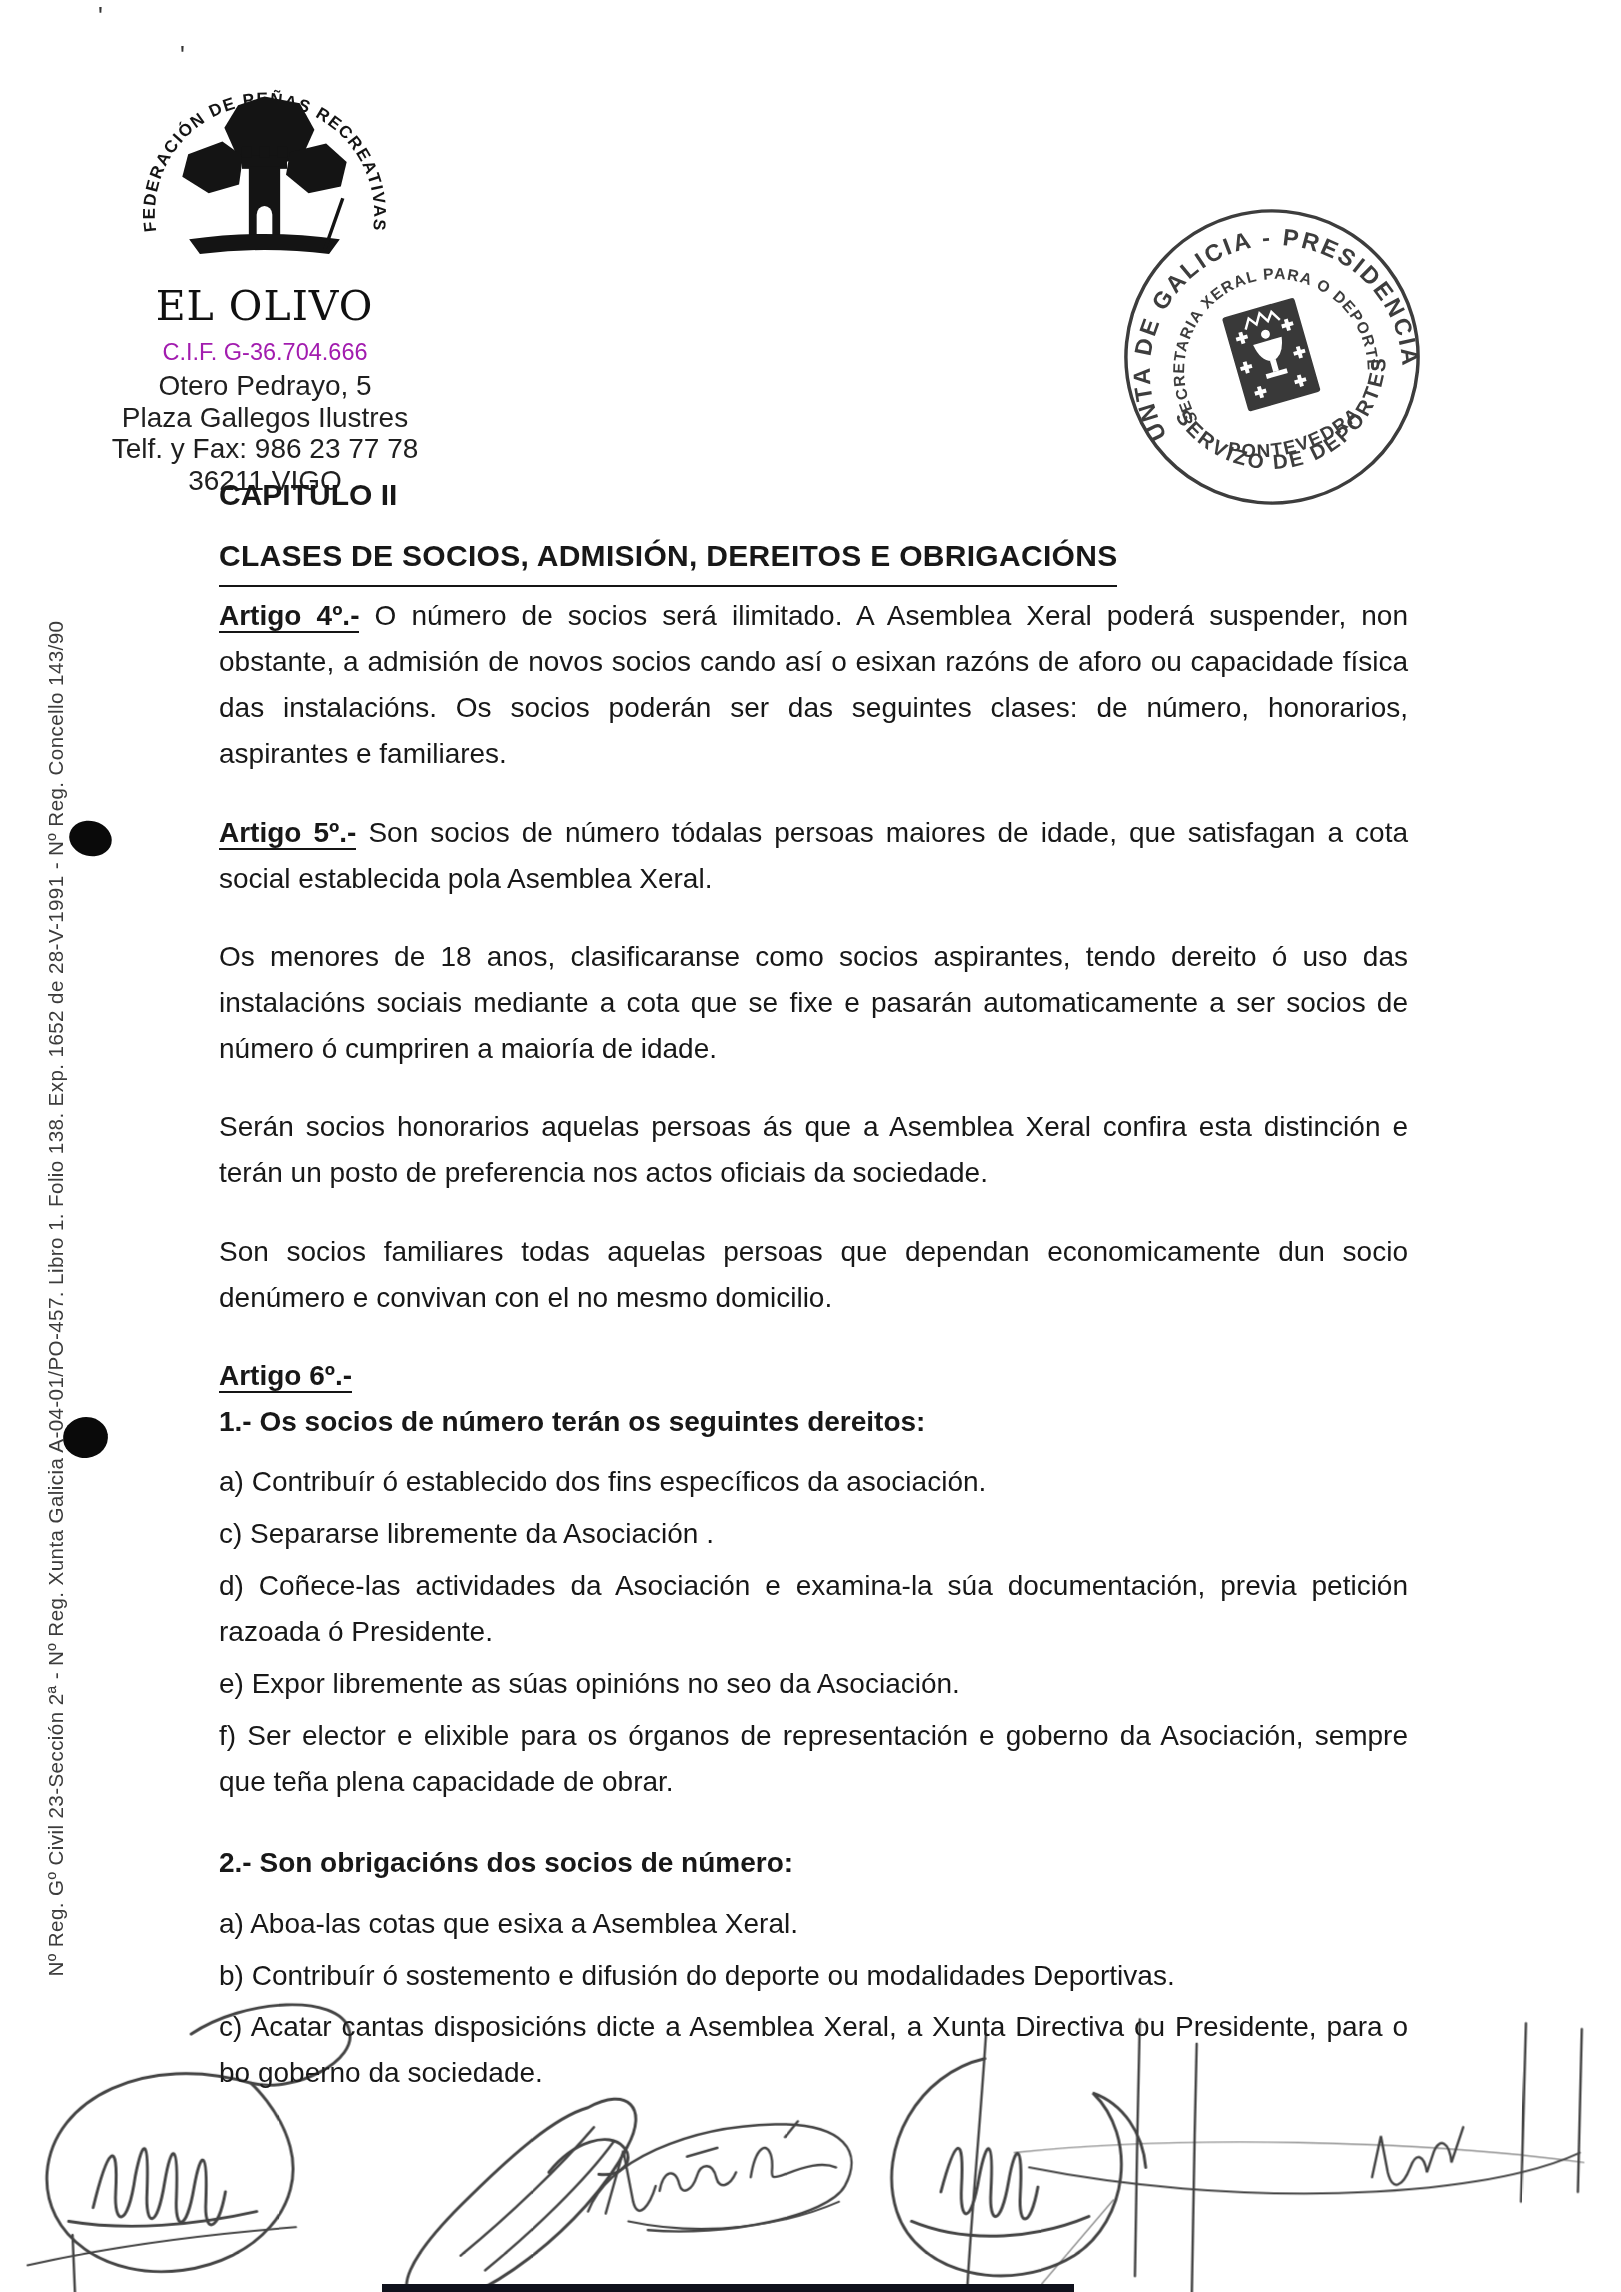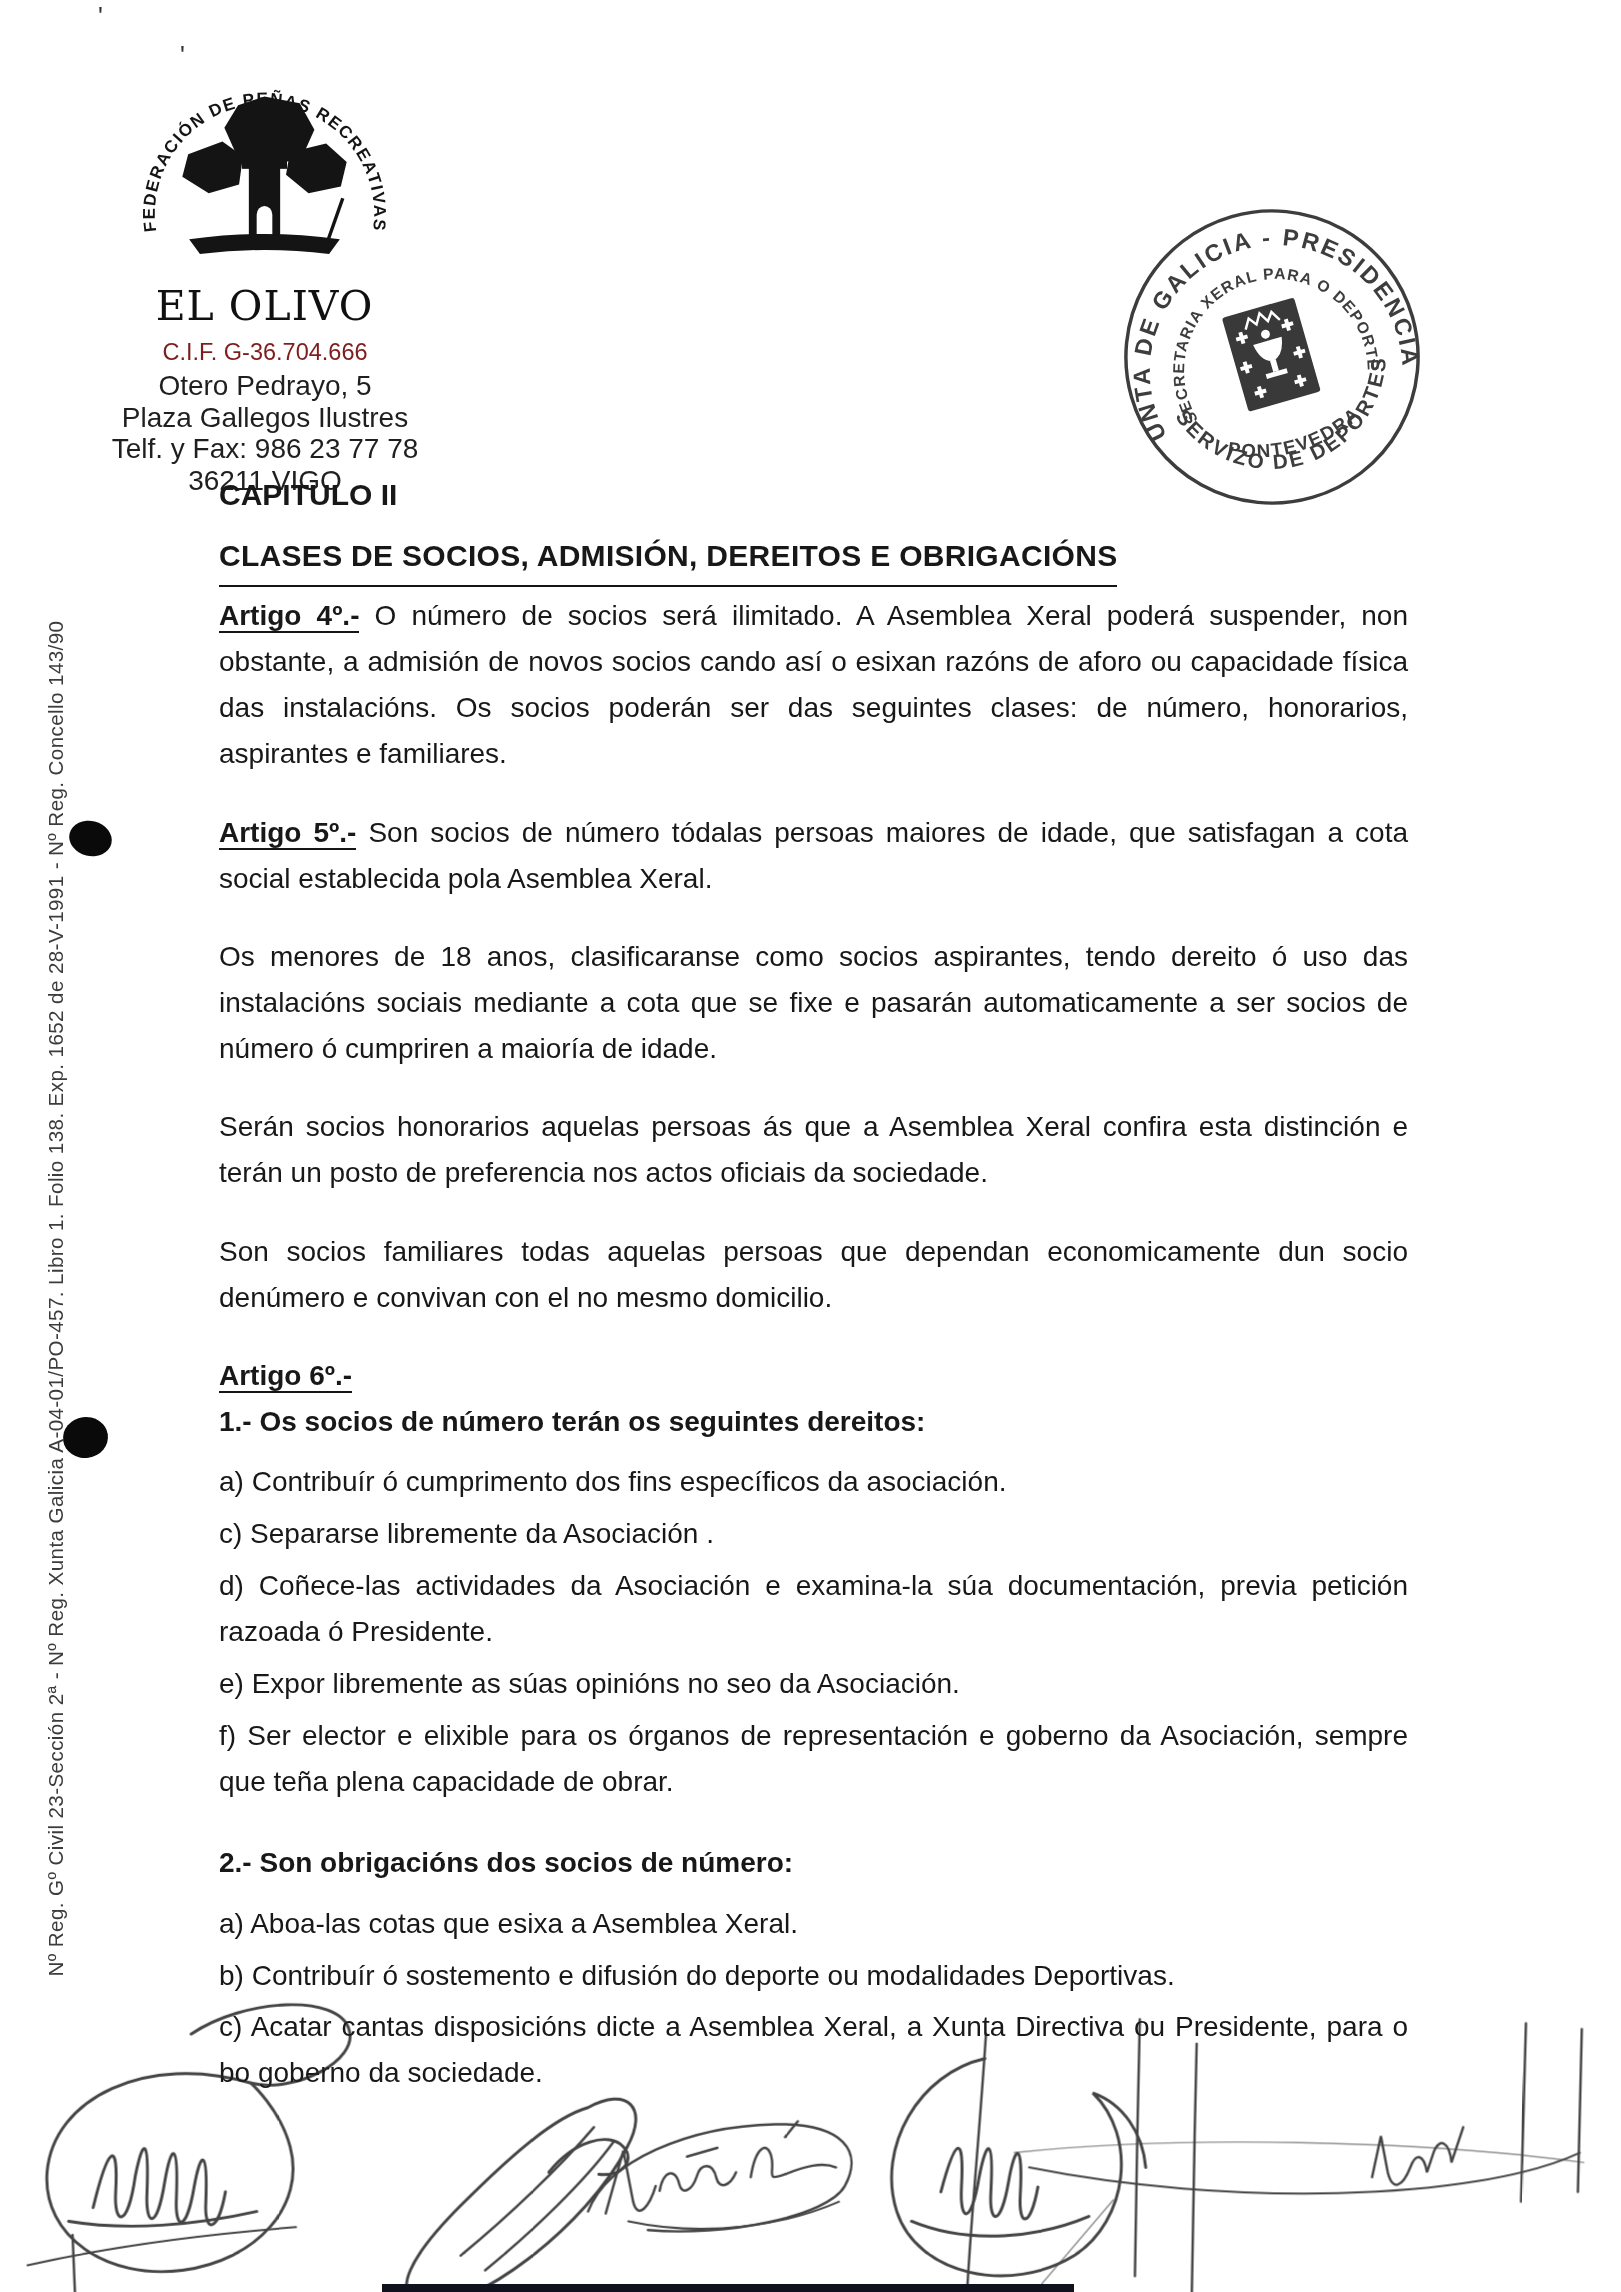--- a/index.html
+++ b/index.html
@@ -10,21 +10,21 @@
     overflow:hidden;
     font-family:"Liberation Sans",sans-serif;
     color:#1c1c1c;
   }
   .logo-svg{position:absolute;left:132px;top:71px;width:265px;height:227px;}
   .org-name{
     position:absolute;left:132px;top:282px;width:265px;
     font-family:"DejaVu Serif",serif;font-weight:normal;font-size:41px;
     letter-spacing:1px;text-align:center;color:#101010;
   }
-  .cif{position:absolute;left:59px;top:339px;width:412px;text-align:center;font-size:23.5px;color:#7f1d1d;}
+  .cif{position:absolute;left:59px;top:339px;width:412px;text-align:center;font-size:23.5px;color:#a21caf;}
   .addr{position:absolute;left:59px;width:412px;text-align:center;font-size:28px;color:#1f1f1f;}
   .addr1{top:370px;} .addr2{top:402px;} .addr3{top:433px;} .addr4{top:465px;}
   
   .stamp{position:absolute;left:1119px;top:204px;width:306px;height:306px;
     transform:rotate(-16deg);opacity:.88;}
   
   .margin-note{
     position:absolute;left:-589px;top:1315px;width:1294px;height:29px;
     transform:rotate(-90deg);
     font-size:20.6px;color:#3c3c3c;white-space:nowrap;text-align:center;letter-spacing:0.4px;
@@ -152,21 +152,21 @@
     <p>Serán socios honorarios aquelas persoas ás que a Asemblea Xeral confira esta distinción e terán un posto de preferencia nos actos oficiais da sociedade.</p>
     <div class="gap-md"></div>
 
     <p>Son socios familiares todas aquelas persoas que dependan economicamente dun socio denúmero e convivan con el no mesmo domicilio.</p>
     <div class="gap-md"></div>
 
     <p class="tight"><span class="lead"><span>Artigo 6º.-</span></span></p>
     <p class="sec-head">1.- Os socios de número terán os seguintes dereitos:</p>
 
     <div class="list">
-      <p>a) Contribuír ó cumprimento dos fins específicos da asociación.</p>
+      <p>a) Contribuír ó establecido dos fins específicos da asociación.</p>
       <p>c) Separarse libremente da Asociación .</p>
       <p>d) Coñece-las actividades da Asociación e examina-la súa documentación, previa petición razoada ó Presidente.</p>
       <p>e) Expor libremente as súas opinións no seo da Asociación.</p>
       <p>f) Ser elector e elixible para os órganos de representación e goberno da Asociación, sempre que teña plena capacidade de obrar.</p>
     </div>
     <div class="gap-lg"></div>
 
     <p class="sec-head">2.- Son obrigacións dos socios de número:</p>
     <div class="list">
       <p>a) Aboa-las cotas que esixa a Asemblea Xeral.</p>

